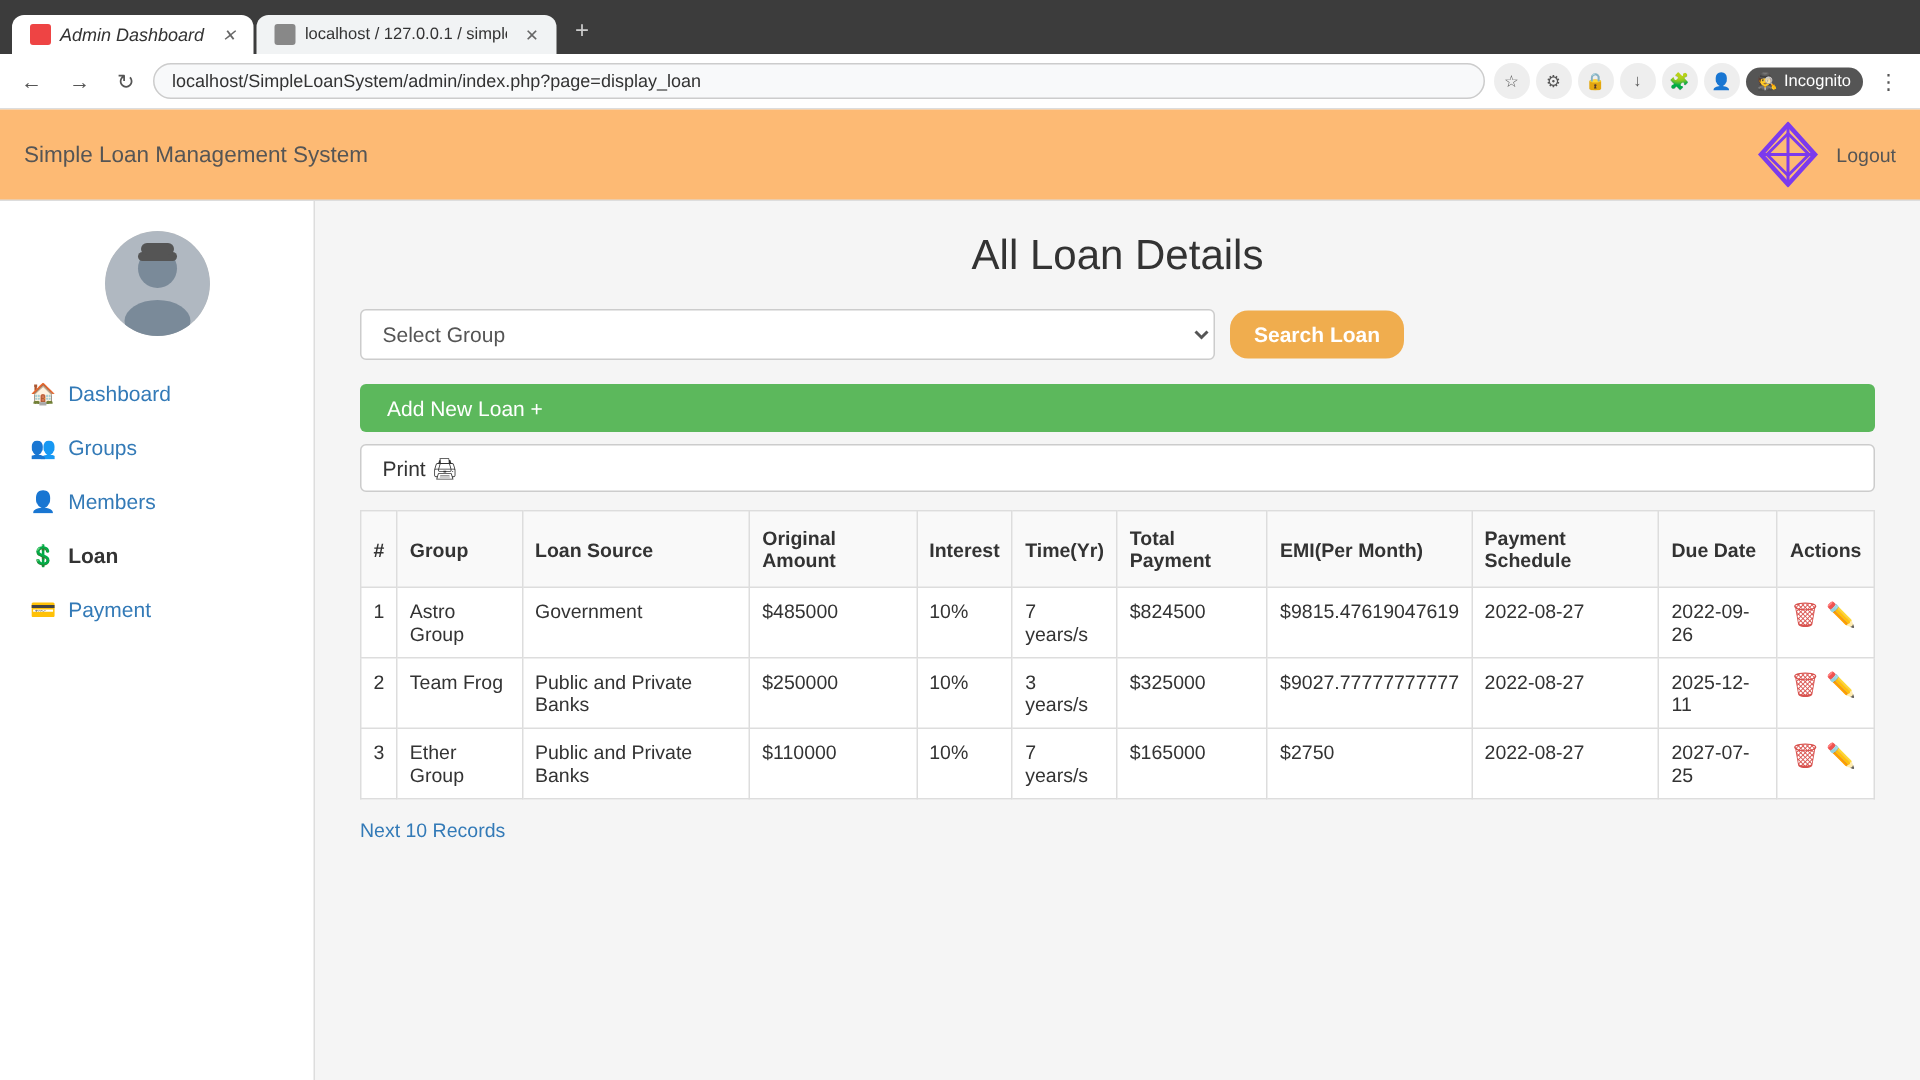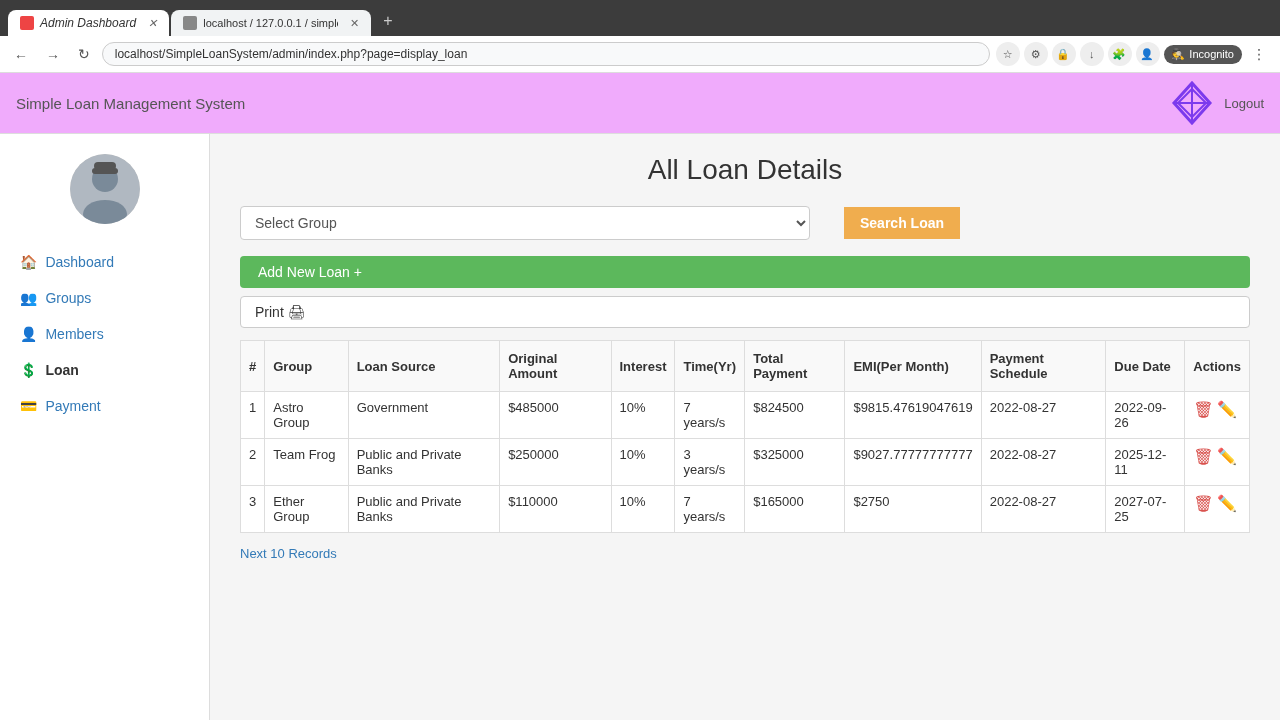--- a/index.html
+++ b/index.html
@@ -14,42 +14,42 @@
     .browser-tab .tab-close { margin-left: 6px; cursor: pointer; color: #666; font-size: 11px; }
     .browser-tab-new { background: none; color: #ccc; padding: 6px 10px; font-size: 16px; border-radius: 4px; cursor: pointer; }
     .browser-nav { background: #fff; padding: 6px 8px; display: flex; align-items: center; gap: 6px; border-bottom: 1px solid #ddd; }
     .nav-btn { background: none; border: none; color: #555; cursor: pointer; font-size: 14px; padding: 4px 6px; border-radius: 3px; }
     .address-bar { flex: 1; border: 1px solid #ccc; border-radius: 20px; padding: 4px 12px; font-size: 12px; color: #333; background: #f8f9fa; }
     .nav-icons { display: flex; gap: 4px; align-items: center; }
     .nav-icon-btn { width: 24px; height: 24px; border-radius: 50%; background: #eee; display: flex; align-items: center; justify-content: center; font-size: 11px; cursor: pointer; color: #555; }
     .incognito-badge { background: #555; color: #fff; padding: 3px 8px; border-radius: 12px; font-size: 11px; display: flex; align-items: center; gap: 4px; }
 
     
-    .app-header { background: #f0abfc; padding: 8px 16px; border-bottom: 1px solid #ddd; font-size: 13px; color: #555; display: flex; justify-content: space-between; align-items: center; text-align: center; }
+    .app-header { background: #fdba74; padding: 8px 16px; border-bottom: 1px solid #ddd; font-size: 13px; color: #555; display: flex; justify-content: space-between; align-items: center; text-align: center; }
     .app-logo-area { display: flex; align-items: center; gap: 8px; }
     .logout-btn { color: #555; font-size: 13px; cursor: pointer; }
 
     .app-body { display: flex; min-height: calc(720px - 100px); }
 
     
     .sidebar { width: 210px; background: #fff; border-right: 1px solid #ddd; padding: 20px 0; flex-shrink: 0; }
     .sidebar-avatar { display: flex; justify-content: center; margin-bottom: 20px; }
     .avatar-img { width: 70px; height: 70px; background: #ccc; border-radius: 50%; display: flex; align-items: center; justify-content: center; font-size: 30px; overflow: hidden; }
     .sidebar-nav { list-style: none; }
     .sidebar-nav li { padding: 0; }
     .sidebar-nav a { display: flex; align-items: center; gap: 8px; padding: 10px 20px; color: #337ab7; text-decoration: none; font-size: 14px; }
     .sidebar-nav a.active { color: #333; font-weight: bold; }
     .nav-icon { font-size: 14px; }
 
     
     .main-content { flex: 1; padding: 20px 30px; }
     .page-title { text-align: center; font-size: 28px; font-weight: normal; margin-bottom: 20px; color: #333; }
     .toolbar { display: flex; align-items: center; gap: 10px; margin-bottom: 16px; }
     .select-group { flex: 1; max-width: 570px; padding: 7px 10px; border: 1px solid #ccc; border-radius: 4px; font-size: 14px; color: #555; background: #fff; }
-    .btn-search { background: #f0ad4e; color: #fff; border: none; padding: 8px 16px; border-radius: 0; cursor: pointer; font-size: 14px; font-weight: bold; margin-left: 24px; }
+    .btn-search { background: #f0ad4e; color: #fff; border: none; padding: 8px 16px; border-radius: 12px; cursor: pointer; font-size: 14px; font-weight: bold; }
     .action-bar { display: flex; gap: 8px; margin-bottom: 12px; flex-direction: column; }
     .btn-add { background: #5cb85c; color: #fff; border: none; padding: 8px 14px; border-radius: 4px; cursor: pointer; font-size: 14px; display: flex; align-items: center; gap: 4px; }
     .btn-print { background: #fff; color: #333; border: 1px solid #ccc; padding: 7px 14px; border-radius: 4px; cursor: pointer; font-size: 14px; display: flex; align-items: center; gap: 4px; }
 
     
     table { width: 100%; border-collapse: collapse; background: #fff; }
     thead tr { background: #f9f9f9; }
     th { padding: 10px 8px; text-align: left; border: 1px solid #ddd; font-weight: bold; font-size: 13px; color: #333; vertical-align: middle; }
     td { padding: 8px; border: 1px solid #ddd; font-size: 13px; vertical-align: top; }
     .action-icons { display: flex; gap: 4px; align-items: center; }

